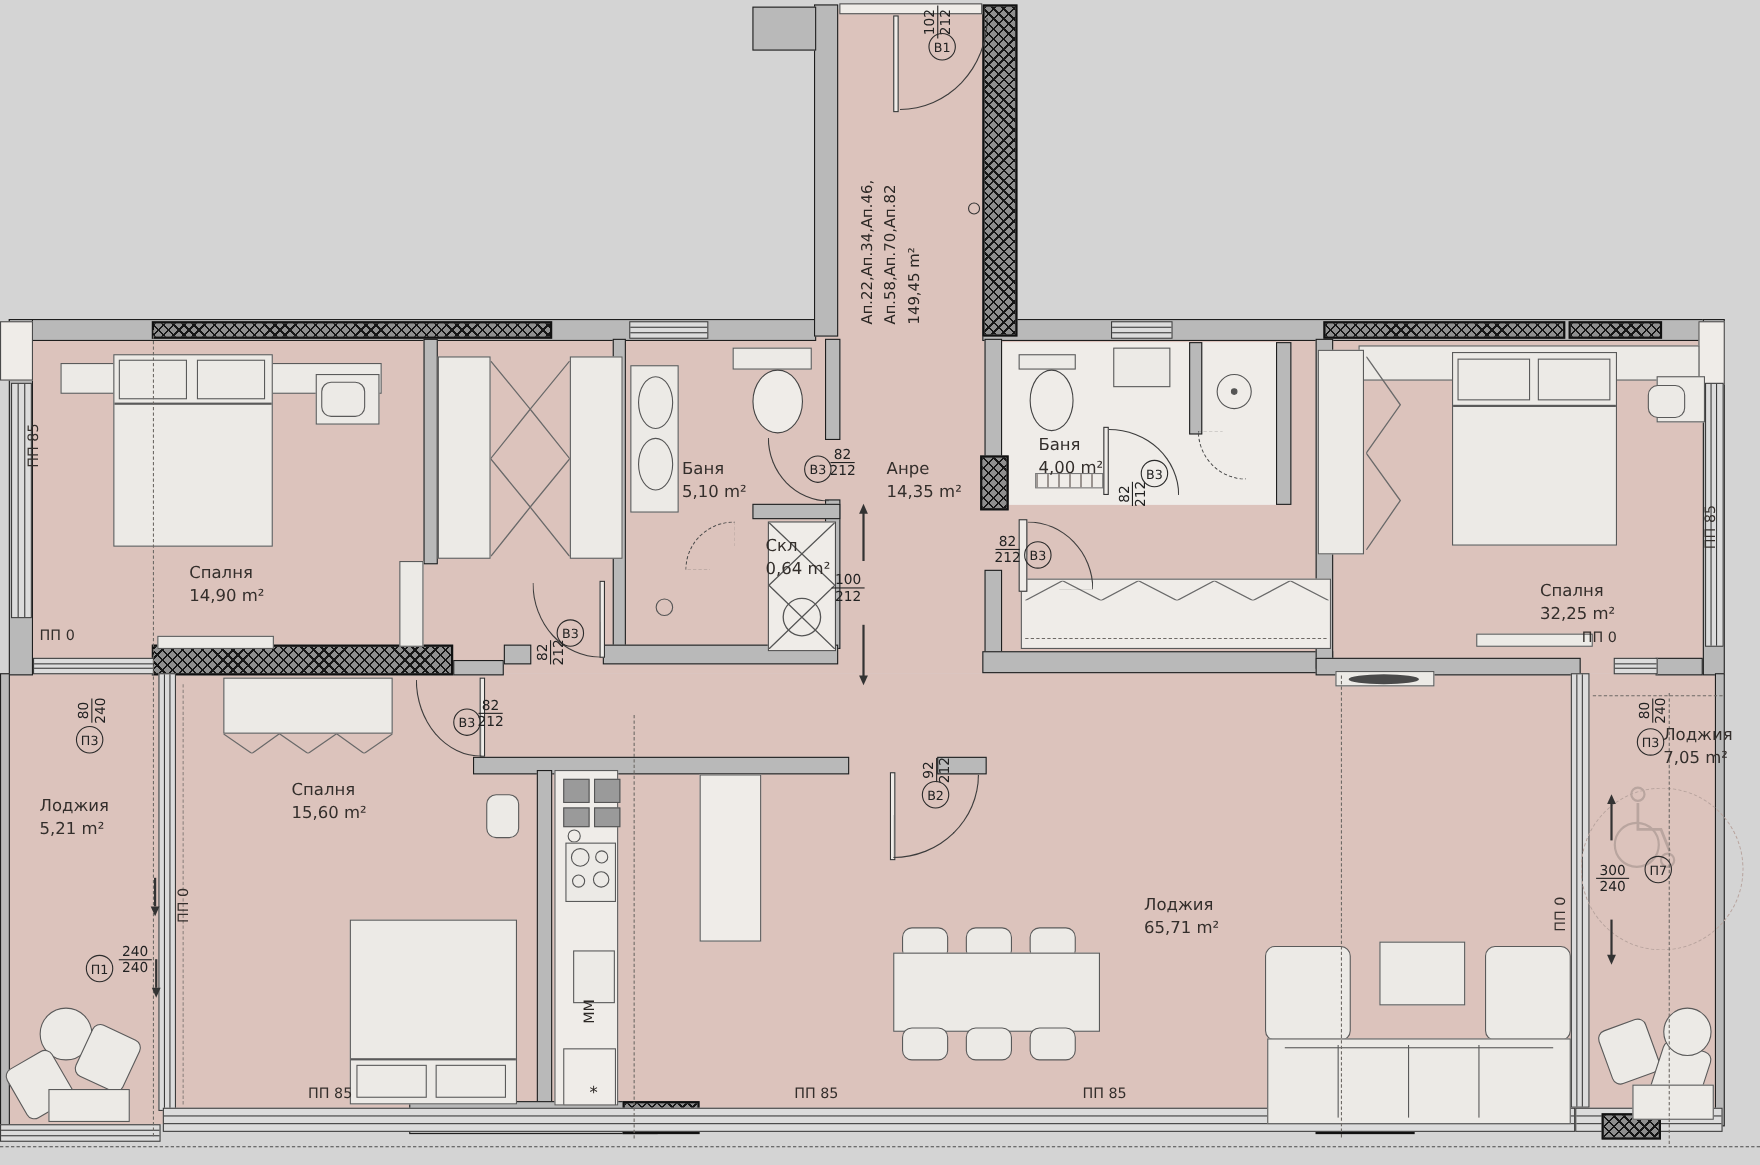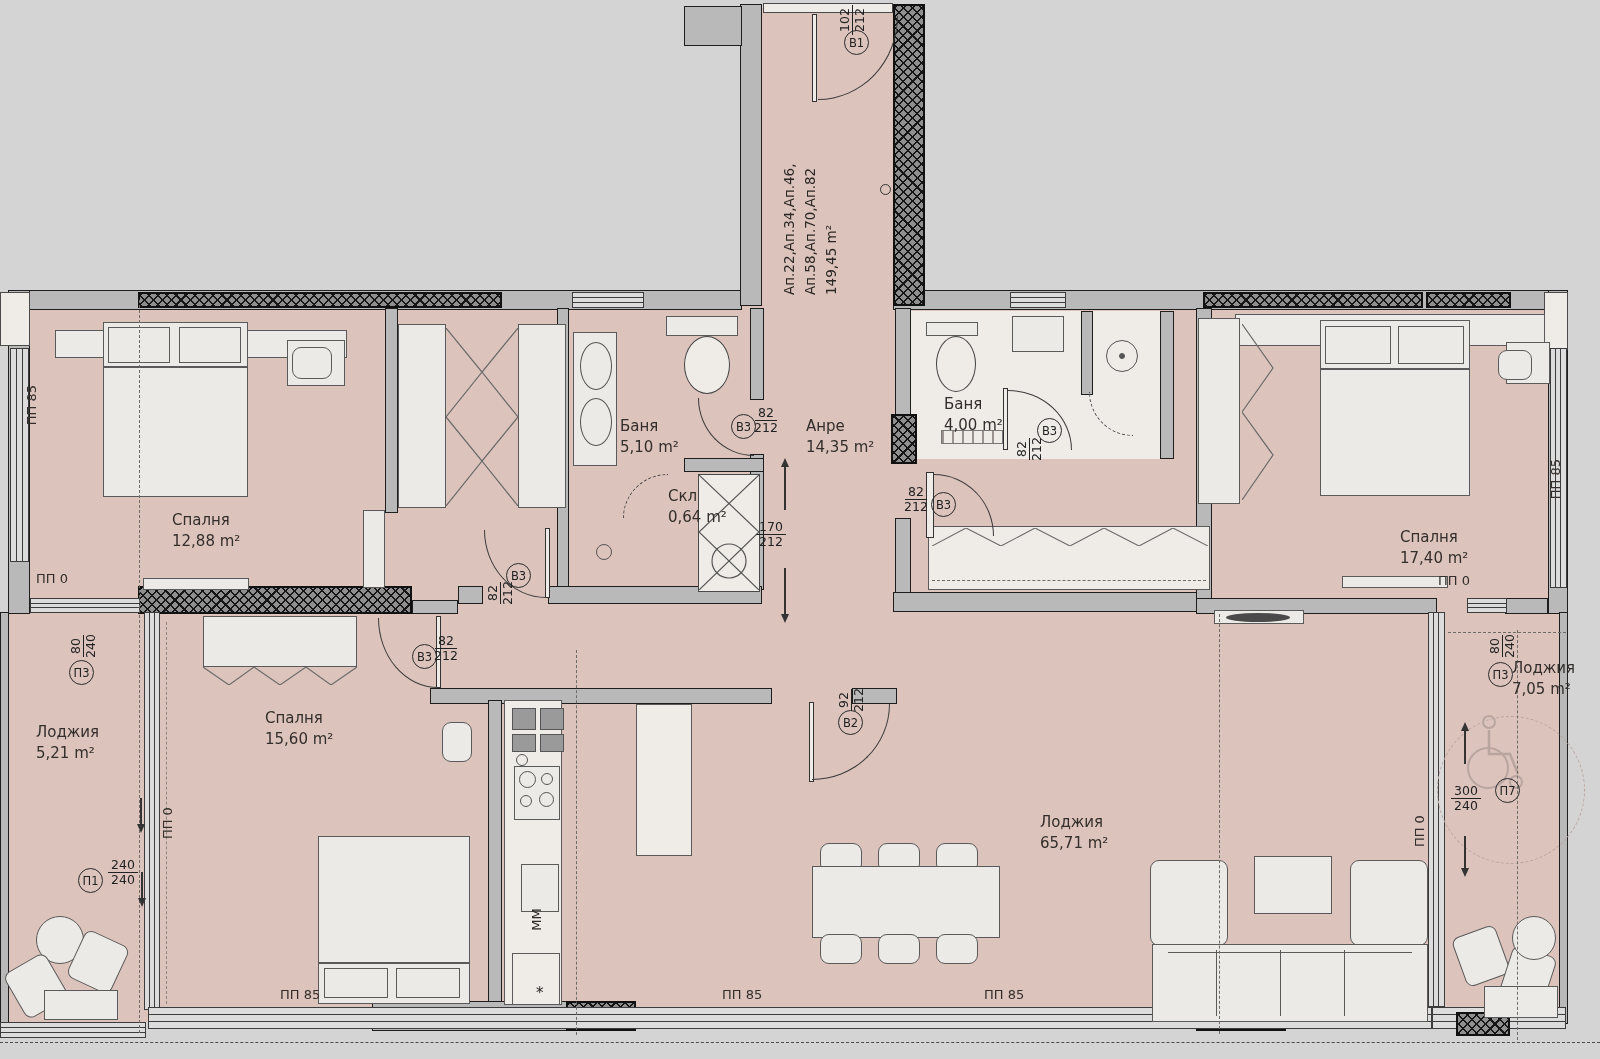--- a/index.html
+++ b/index.html
@@ -256,39 +256,39 @@
   <div class="abs dashh" style="left:0px;top:1042px;width:1600px;height:0;border-top-color:#4a4a4a"></div>
 
   <div class="abs rot" style="left:727px;top:177px;width:170px;height:66px;font-size:13.5px;line-height:1.55;text-align:left">
     <div>Ап.22,Ап.34,Ап.46,</div>
     <div>Ап.58,Ап.70,Ап.82</div>
     <div>149,45 m²</div>
   </div>
 
   <div class="abs lbl" style="left:172px;top:510px">
     <div>Спалня</div>
-    <div>12,88 m²</div>
+    <div>14,90 m²</div>
   </div>
   <div class="abs lbl" style="left:265px;top:708px">
     <div>Спалня</div>
     <div>15,60 m²</div>
   </div>
   <div class="abs lbl" style="left:1400px;top:527px">
     <div>Спалня</div>
-    <div>17,40 m²</div>
+    <div>32,25 m²</div>
   </div>
   <div class="abs lbl" style="left:620px;top:416px">
     <div>Баня</div>
     <div>5,10 m²</div>
   </div>
   <div class="abs lbl" style="left:944px;top:394px">
     <div>Баня</div>
     <div>4,00 m²</div>
   </div>
-  <div class="abs lbl" style="left:668px;top:486px">
+  <div class="abs lbl" style="left:696px;top:486px">
     <div>Скл</div>
     <div>0,64 m²</div>
   </div>
   <div class="abs lbl" style="left:806px;top:416px">
     <div>Анре</div>
     <div>14,35 m²</div>
   </div>
   <div class="abs lbl" style="left:1040px;top:812px">
     <div>Лоджия</div>
     <div>65,71 m²</div>
@@ -338,21 +338,21 @@
   </div>
   <div class="abs ctag" style="left:931px;top:492px">B3</div>
 
   <div class="abs frac rot" style="left:1008px;top:436px;width:40px;height:26px">
     <span class="ft">82</span>
     <span>212</span>
   </div>
   <div class="abs ctag" style="left:1037px;top:418px">B3</div>
 
   <div class="abs frac" style="left:756px;top:520px">
-    <span class="ft">170</span>
+    <span class="ft">100</span>
     <span>212</span>
   </div>
   <div class="abs ahu" style="left:781px;top:458px"></div>
   <div class="abs stem" style="left:784px;top:466px;height:44px"></div>
   <div class="abs stem" style="left:784px;top:568px;height:48px"></div>
   <div class="abs ahd" style="left:781px;top:614px"></div>
 
   <div class="abs frac rot" style="left:58px;top:634px;width:46px;height:24px">
     <span class="ft">80</span>
     <span>240</span>

